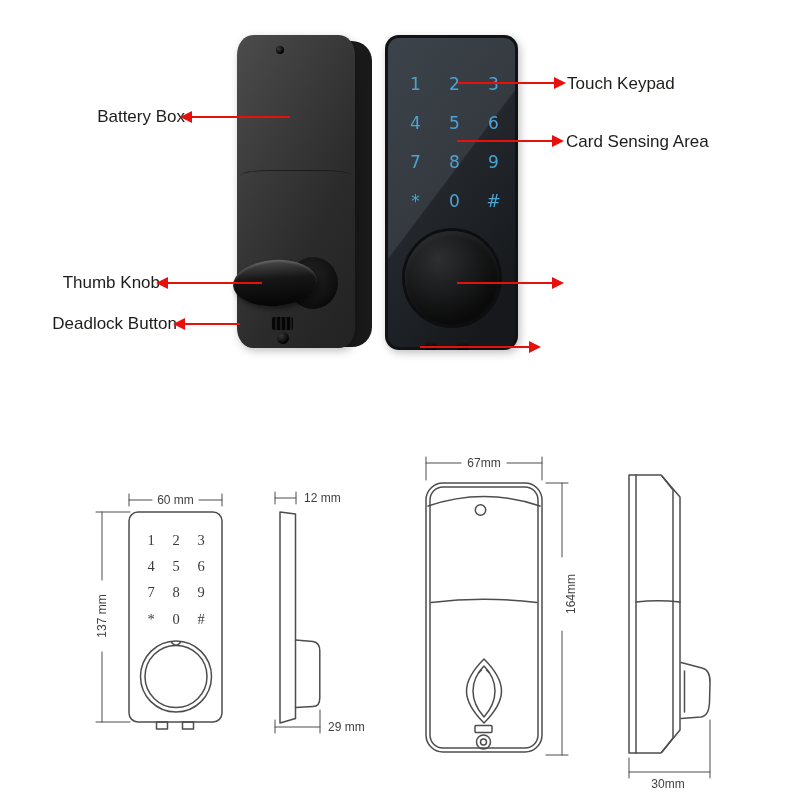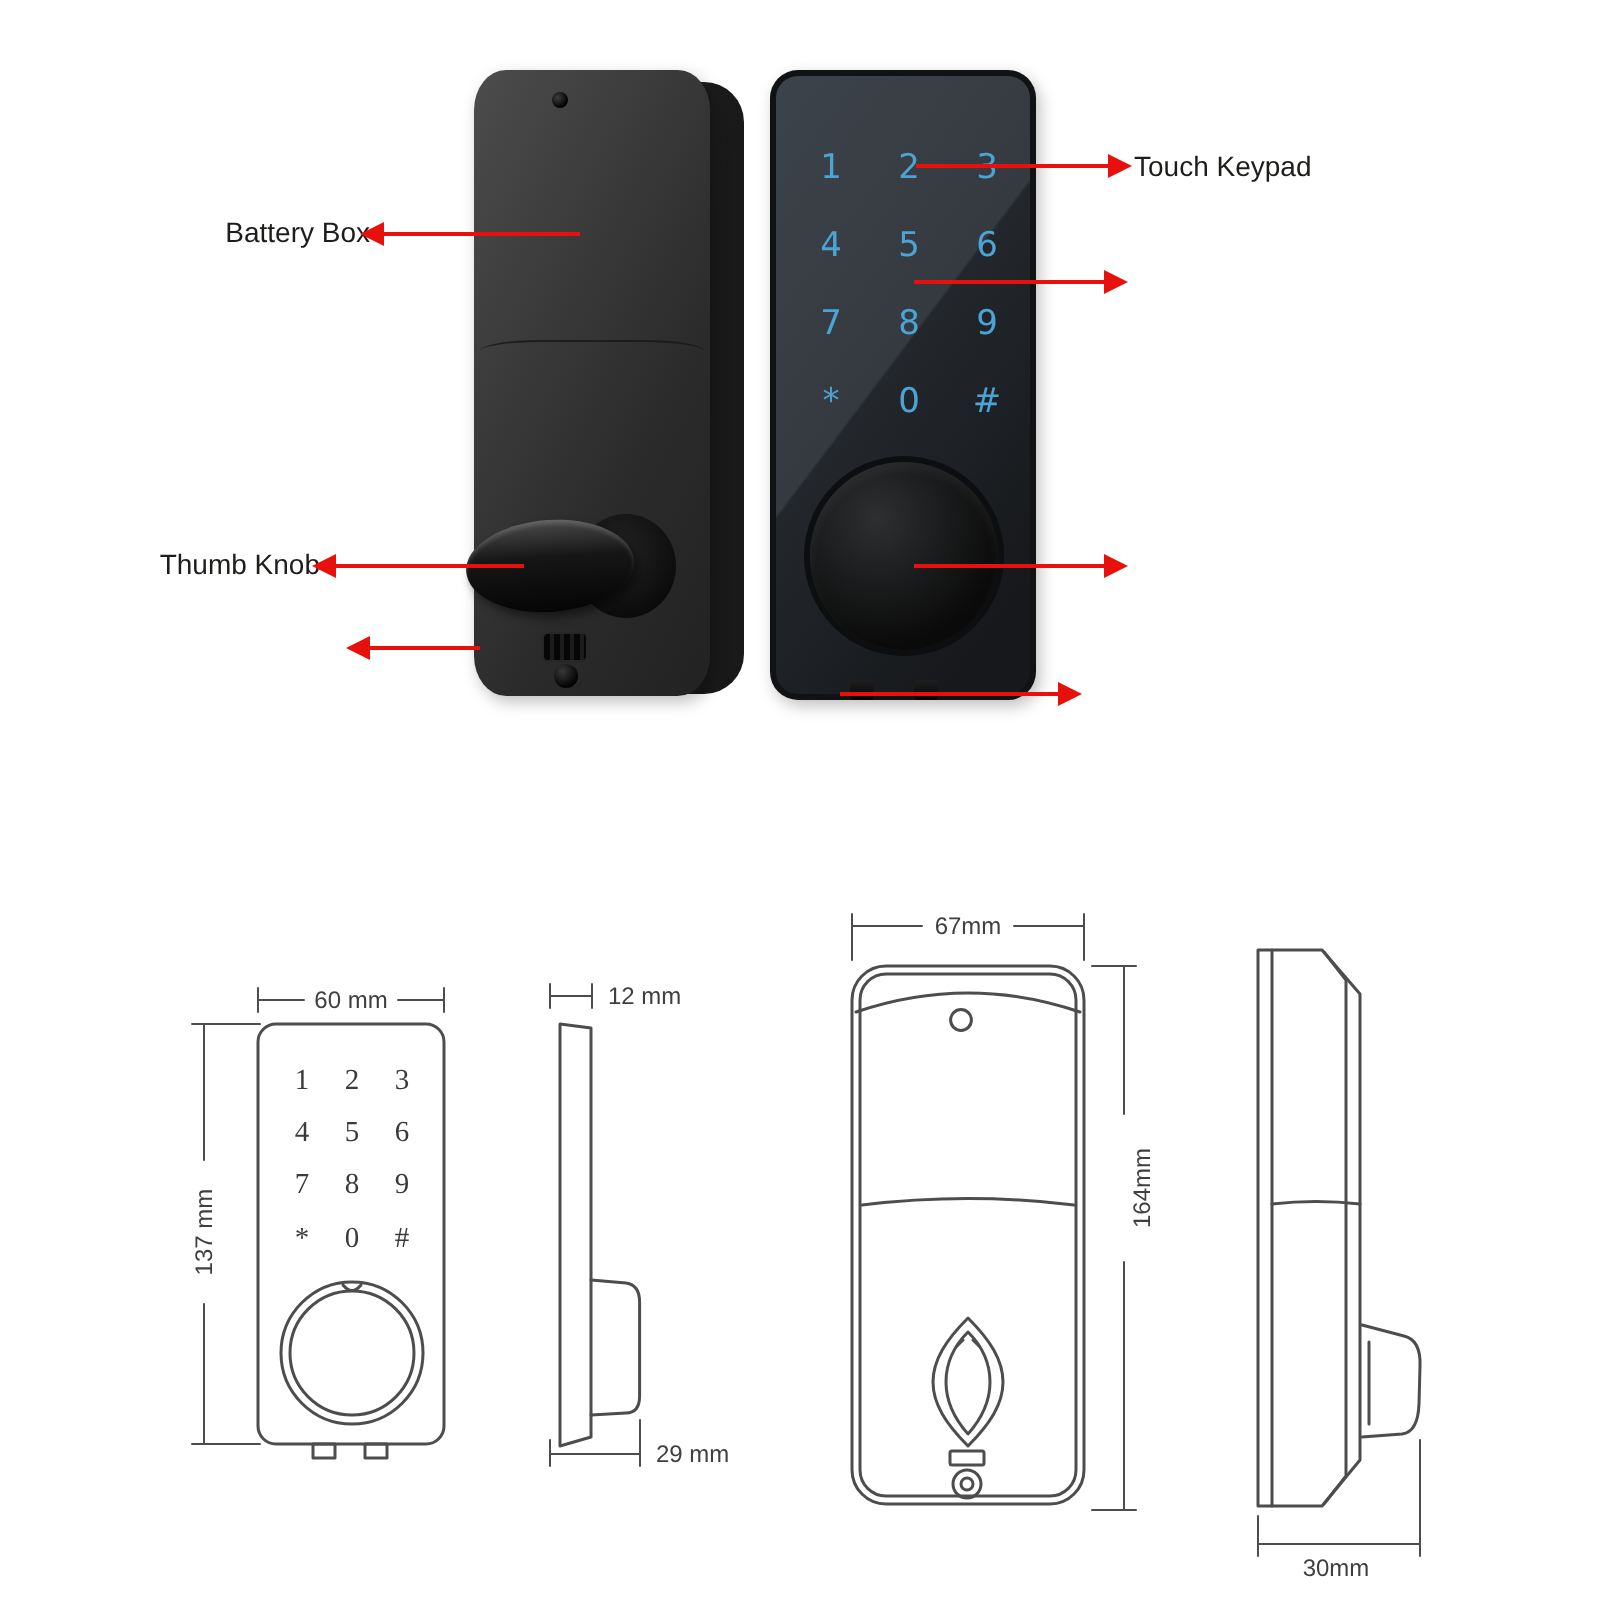--- a/index.html
+++ b/index.html
@@ -1,21 +1,21 @@
 <!DOCTYPE html>
 <html><head>
 <meta charset="utf-8">
 <style>
   html,body{margin:0;padding:0;background:#fff;}
   .canvas{position:relative;width:800px;height:800px;background:#fff;overflow:hidden;
           font-family:"Liberation Sans",sans-serif;}
   .abs{position:absolute;}
 
   
-  .lbl{position:absolute;font-size:14px;color:#1d1d1b;white-space:nowrap;line-height:21px;}
+  .lbl{position:absolute;font-size:17px;color:#1d1d1b;white-space:nowrap;line-height:21px;}
   .lbl.r{text-align:center;}
 
   
   .arrow{position:absolute;height:2px;background:#e8100c;}
   .arrow .hL{position:absolute;left:-11px;top:-5px;width:0;height:0;
              border-right:12px solid #e8100c;border-top:6px solid transparent;border-bottom:6px solid transparent;}
   .arrow .hR{position:absolute;right:-11px;top:-5px;width:0;height:0;
              border-left:12px solid #e8100c;border-top:6px solid transparent;border-bottom:6px solid transparent;}
 
   
@@ -98,29 +98,31 @@
   <div class="lbl r" style="right:615px;top:106px;">Battery Box</div>
   <div class="arrow" style="left:191px;top:116px;width:99px;">
       <span class="hL"></span>
     </div>
 
   <div class="lbl r" style="right:640px;top:272px;">Thumb Knob</div>
   <div class="arrow" style="left:167px;top:282px;width:95px;">
       <span class="hL"></span>
     </div>
 
+  <div class="lbl r" style="right:623px;top:313px;">Deadlock Button</div>
   <div class="arrow" style="left:184px;top:323px;width:56px;">
       <span class="hL"></span>
     </div>
 
   <div class="lbl" style="left:567px;top:73px;">Touch Keypad</div>
   <div class="arrow" style="left:458px;top:82px;width:97px;">
       <span class="hR"></span>
     </div>
 
+  <div class="lbl" style="left:566px;top:131px;">Card Sensing Area</div>
   <div class="arrow" style="left:457px;top:140px;width:96px;">
       <span class="hR"></span>
     </div>
 
   <div class="arrow" style="left:457px;top:282px;width:96px;">
       <span class="hR"></span>
     </div>
 
   <div class="arrow" style="left:420px;top:346px;width:110px;">
       <span class="hR"></span>

